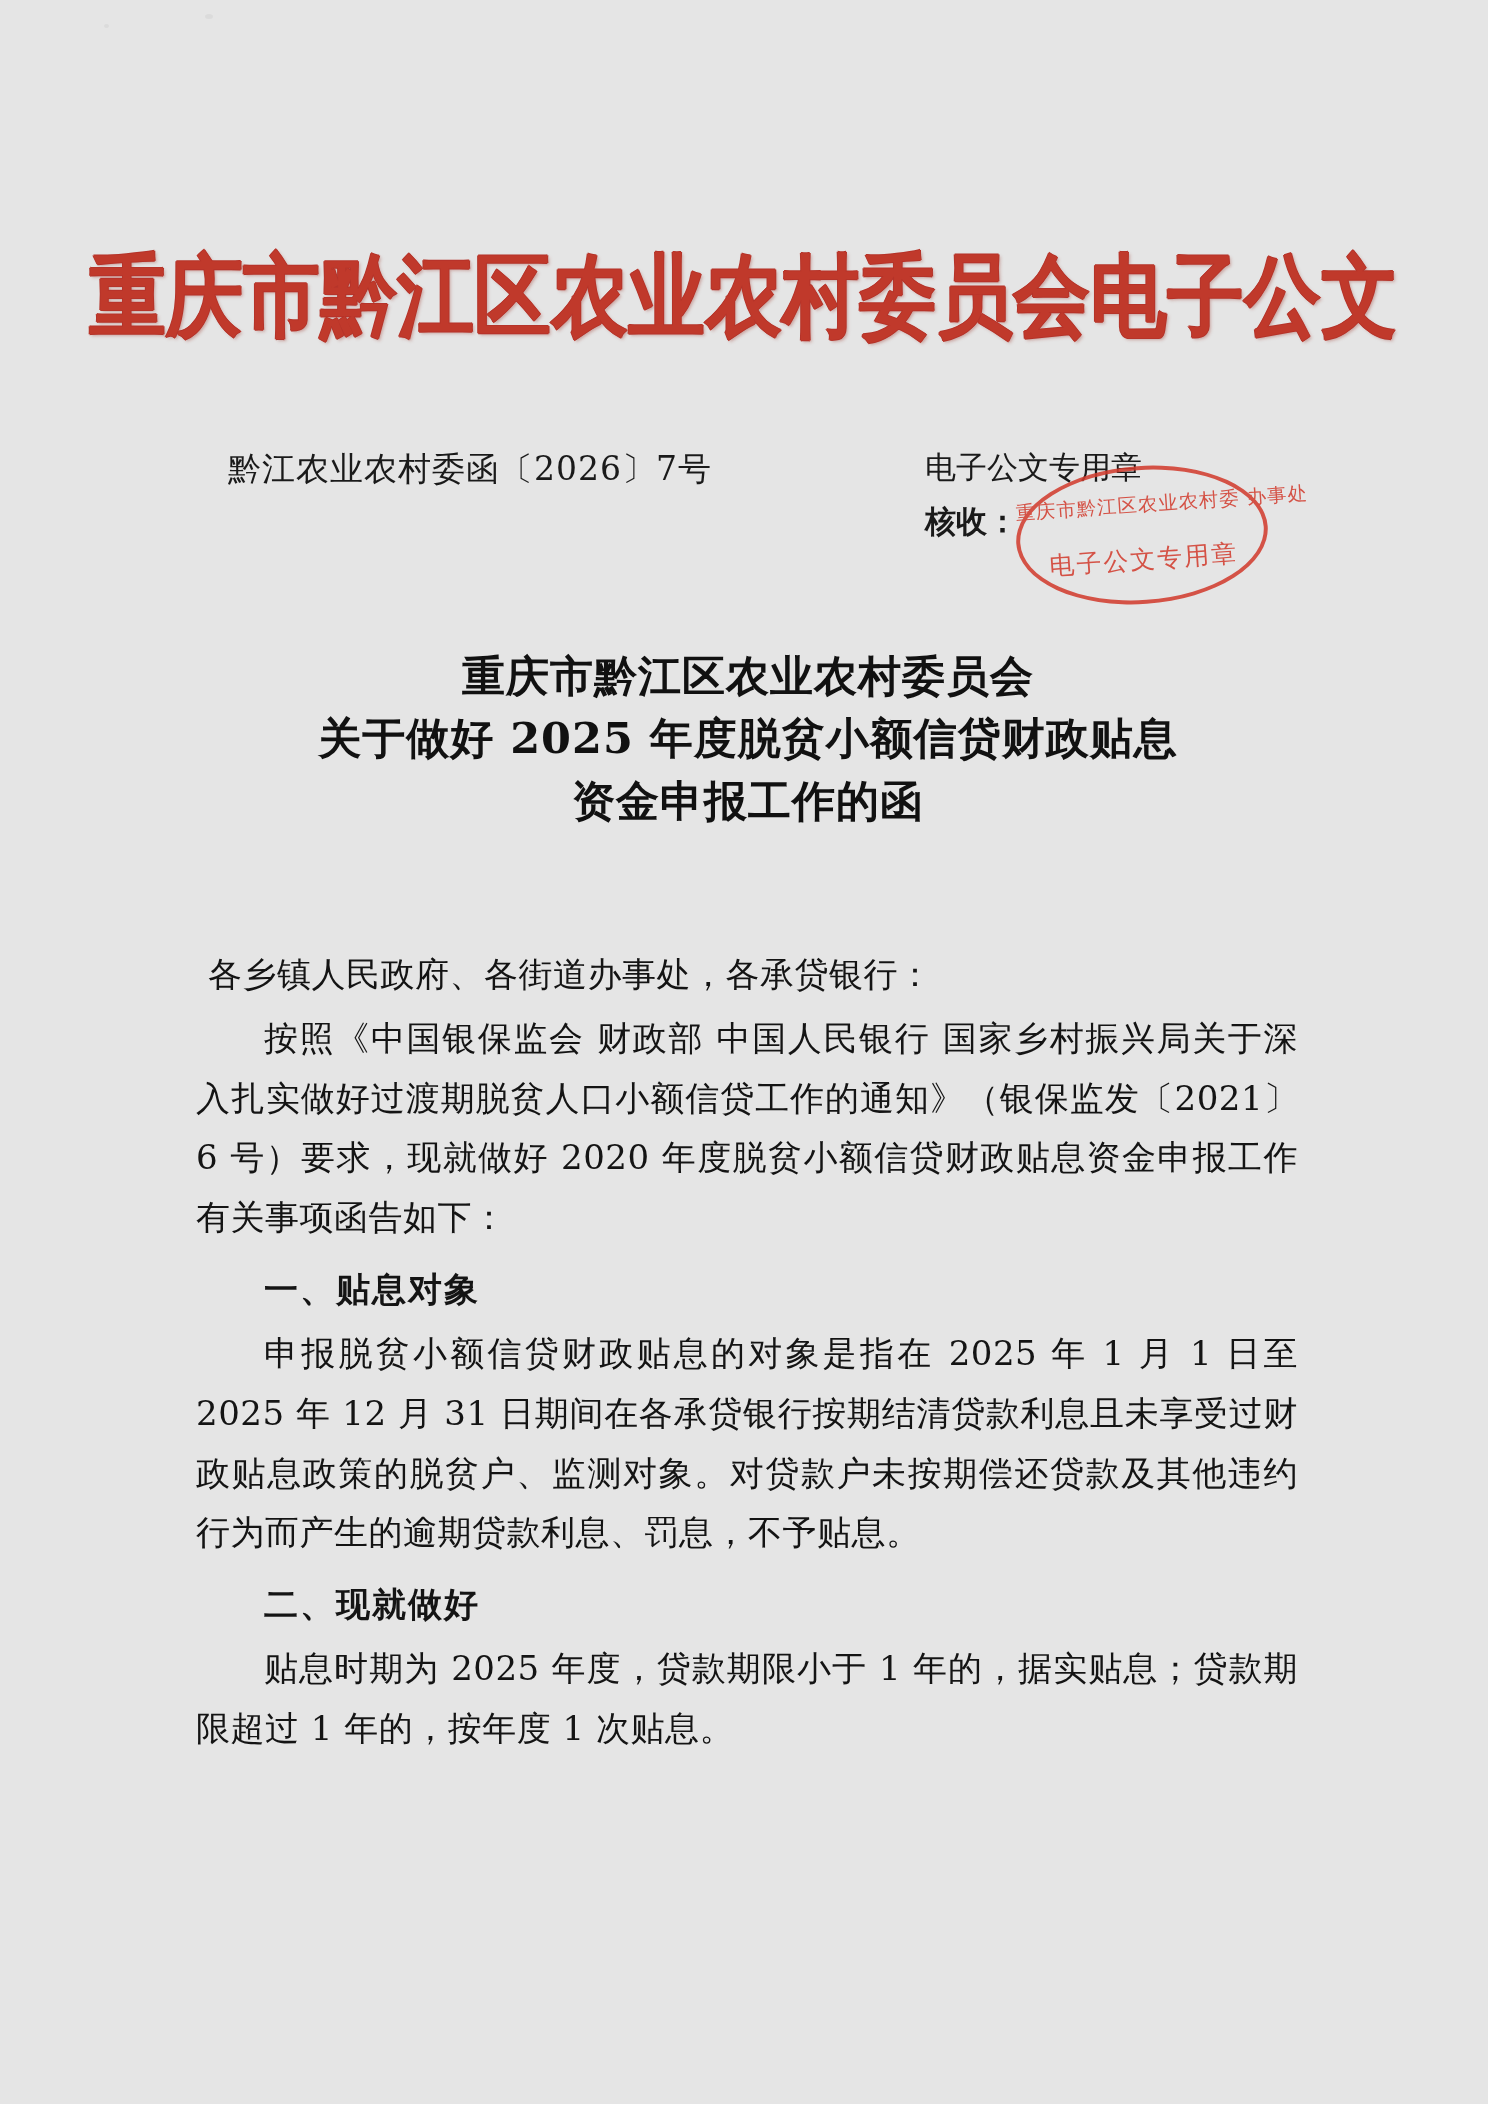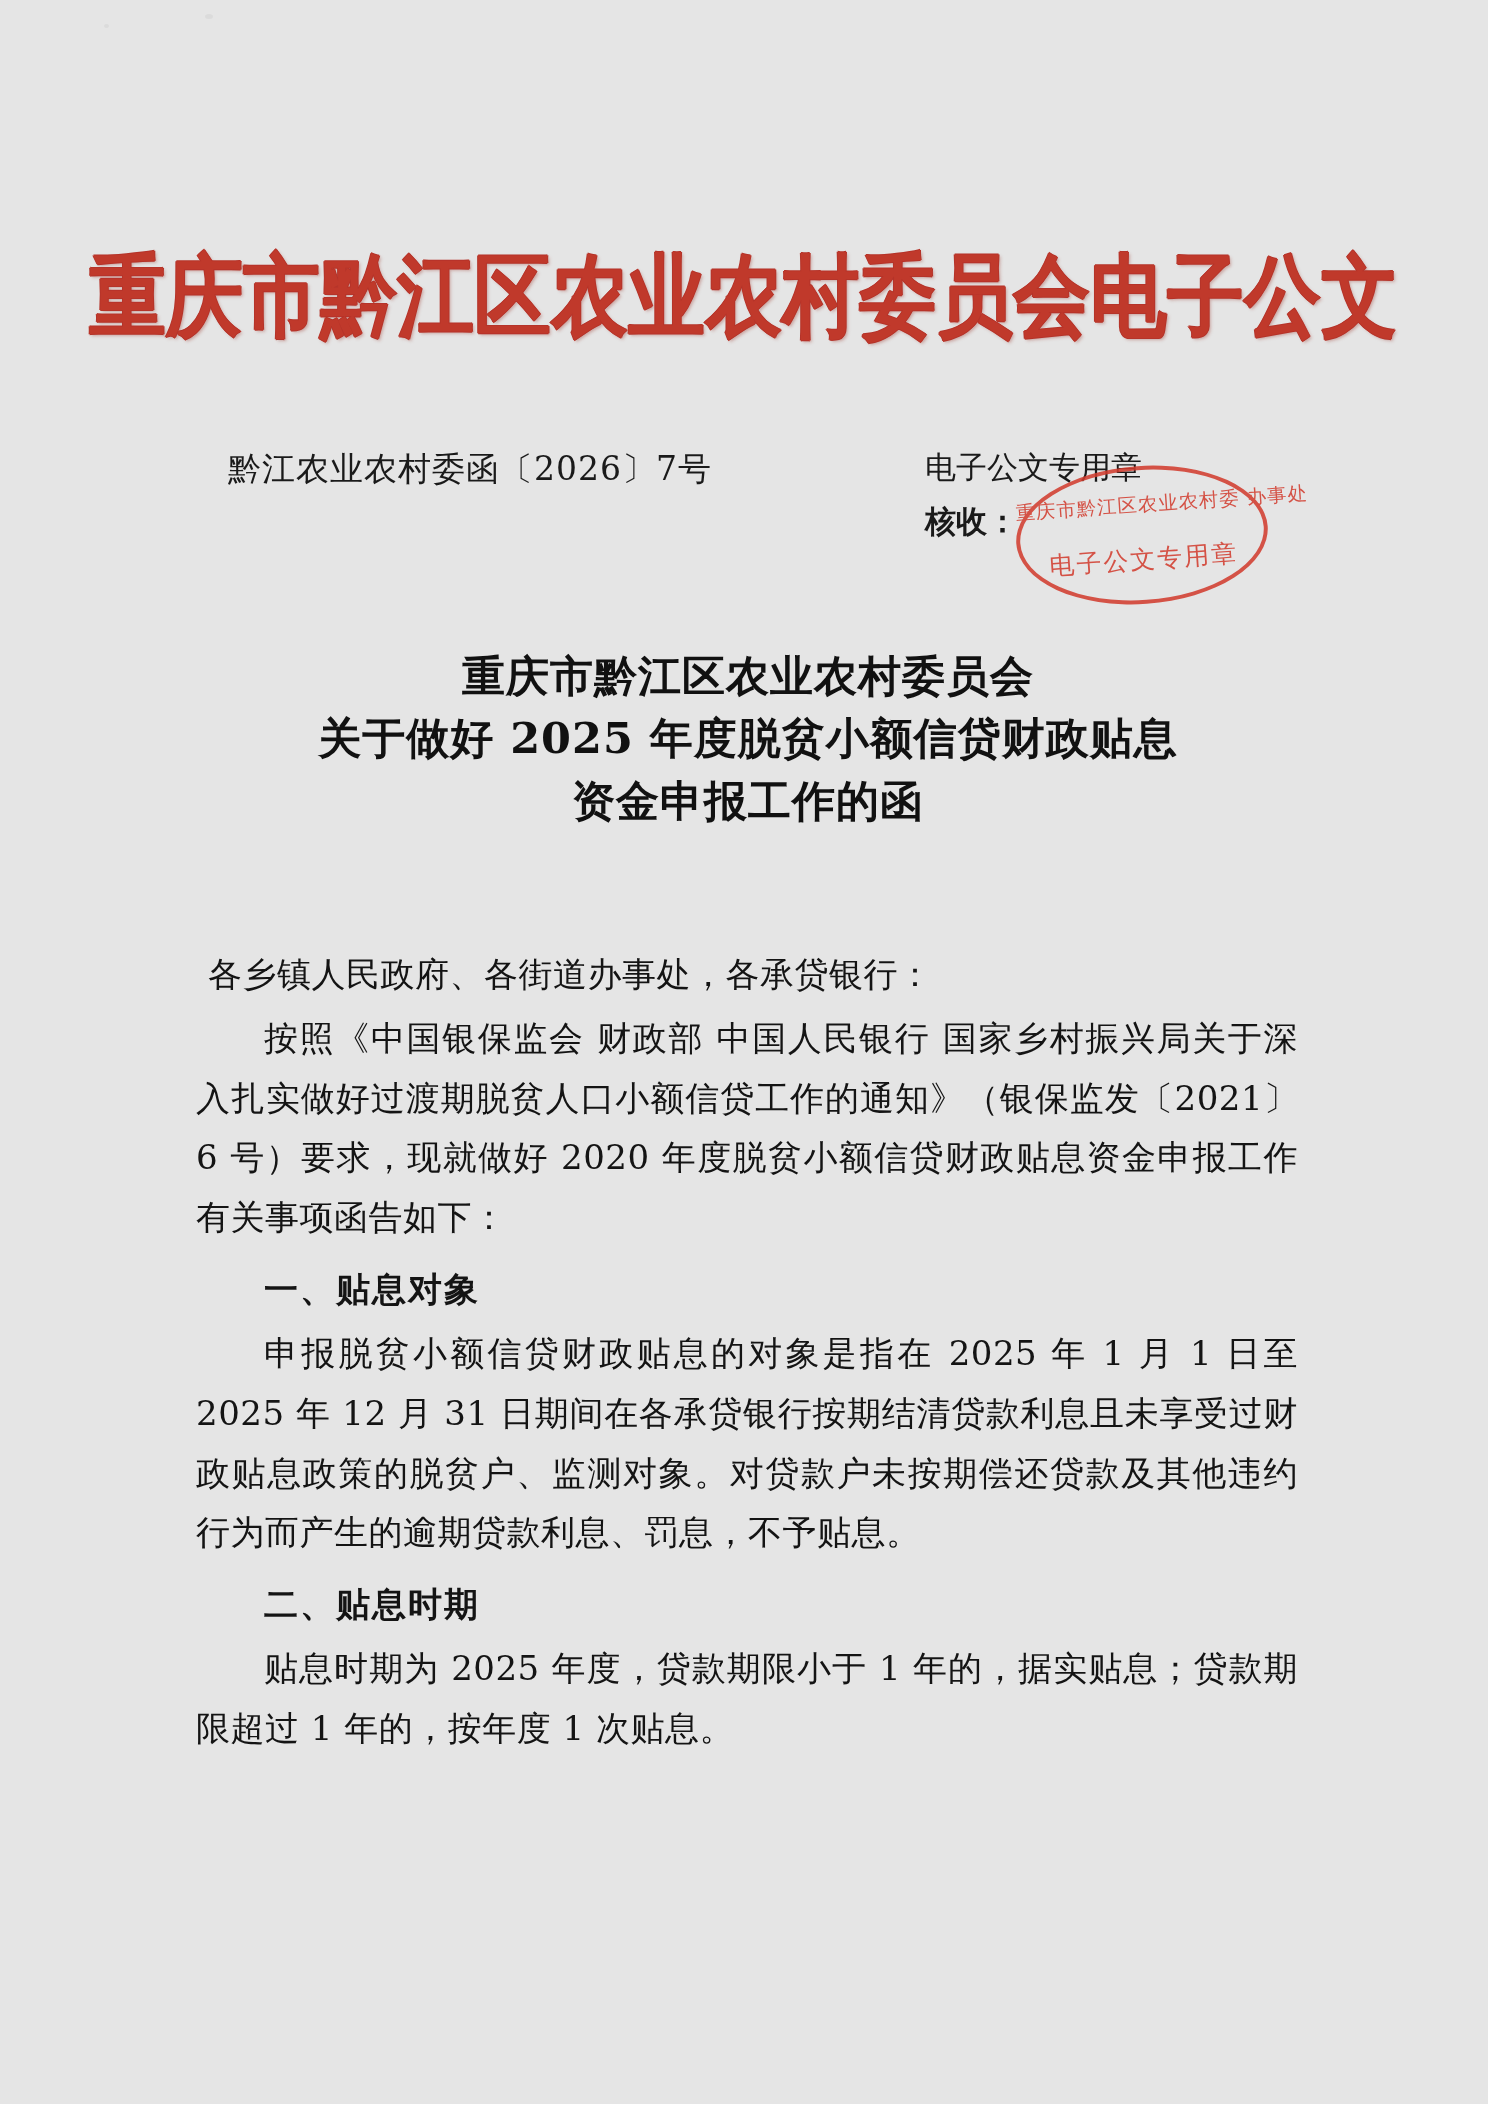--- a/index.html
+++ b/index.html
@@ -194,17 +194,17 @@
     <div>资金申报工作的函</div>
   </div>
 
   <div class="body-text">
     <p class="p-flush">各乡镇人民政府、各街道办事处，各承贷银行：</p>
     <p class="p-indent">按照《中国银保监会 财政部 中国人民银行 国家乡村振兴局关于深入扎实做好过渡期脱贫人口小额信贷工作的通知》（银保监发〔2021〕6 号）要求，现就做好 2020 年度脱贫小额信贷财政贴息资金申报工作有关事项函告如下：</p>
 
     <p class="sec-head">一、贴息对象</p>
     <p class="p-indent">申报脱贫小额信贷财政贴息的对象是指在 2025 年 1 月 1 日至 2025 年 12 月 31 日期间在各承贷银行按期结清贷款利息且未享受过财政贴息政策的脱贫户、监测对象。对贷款户未按期偿还贷款及其他违约行为而产生的逾期贷款利息、罚息，不予贴息。</p>
 
-    <p class="sec-head">二、贴息时期</p>
+    <p class="sec-head">二、现就做好</p>
     <p class="p-indent">贴息时期为 2025 年度，贷款期限小于 1 年的，据实贴息；贷款期限超过 1 年的，按年度 1 次贴息。</p>
   </div>
 
 </div>
 
 </body></html>

